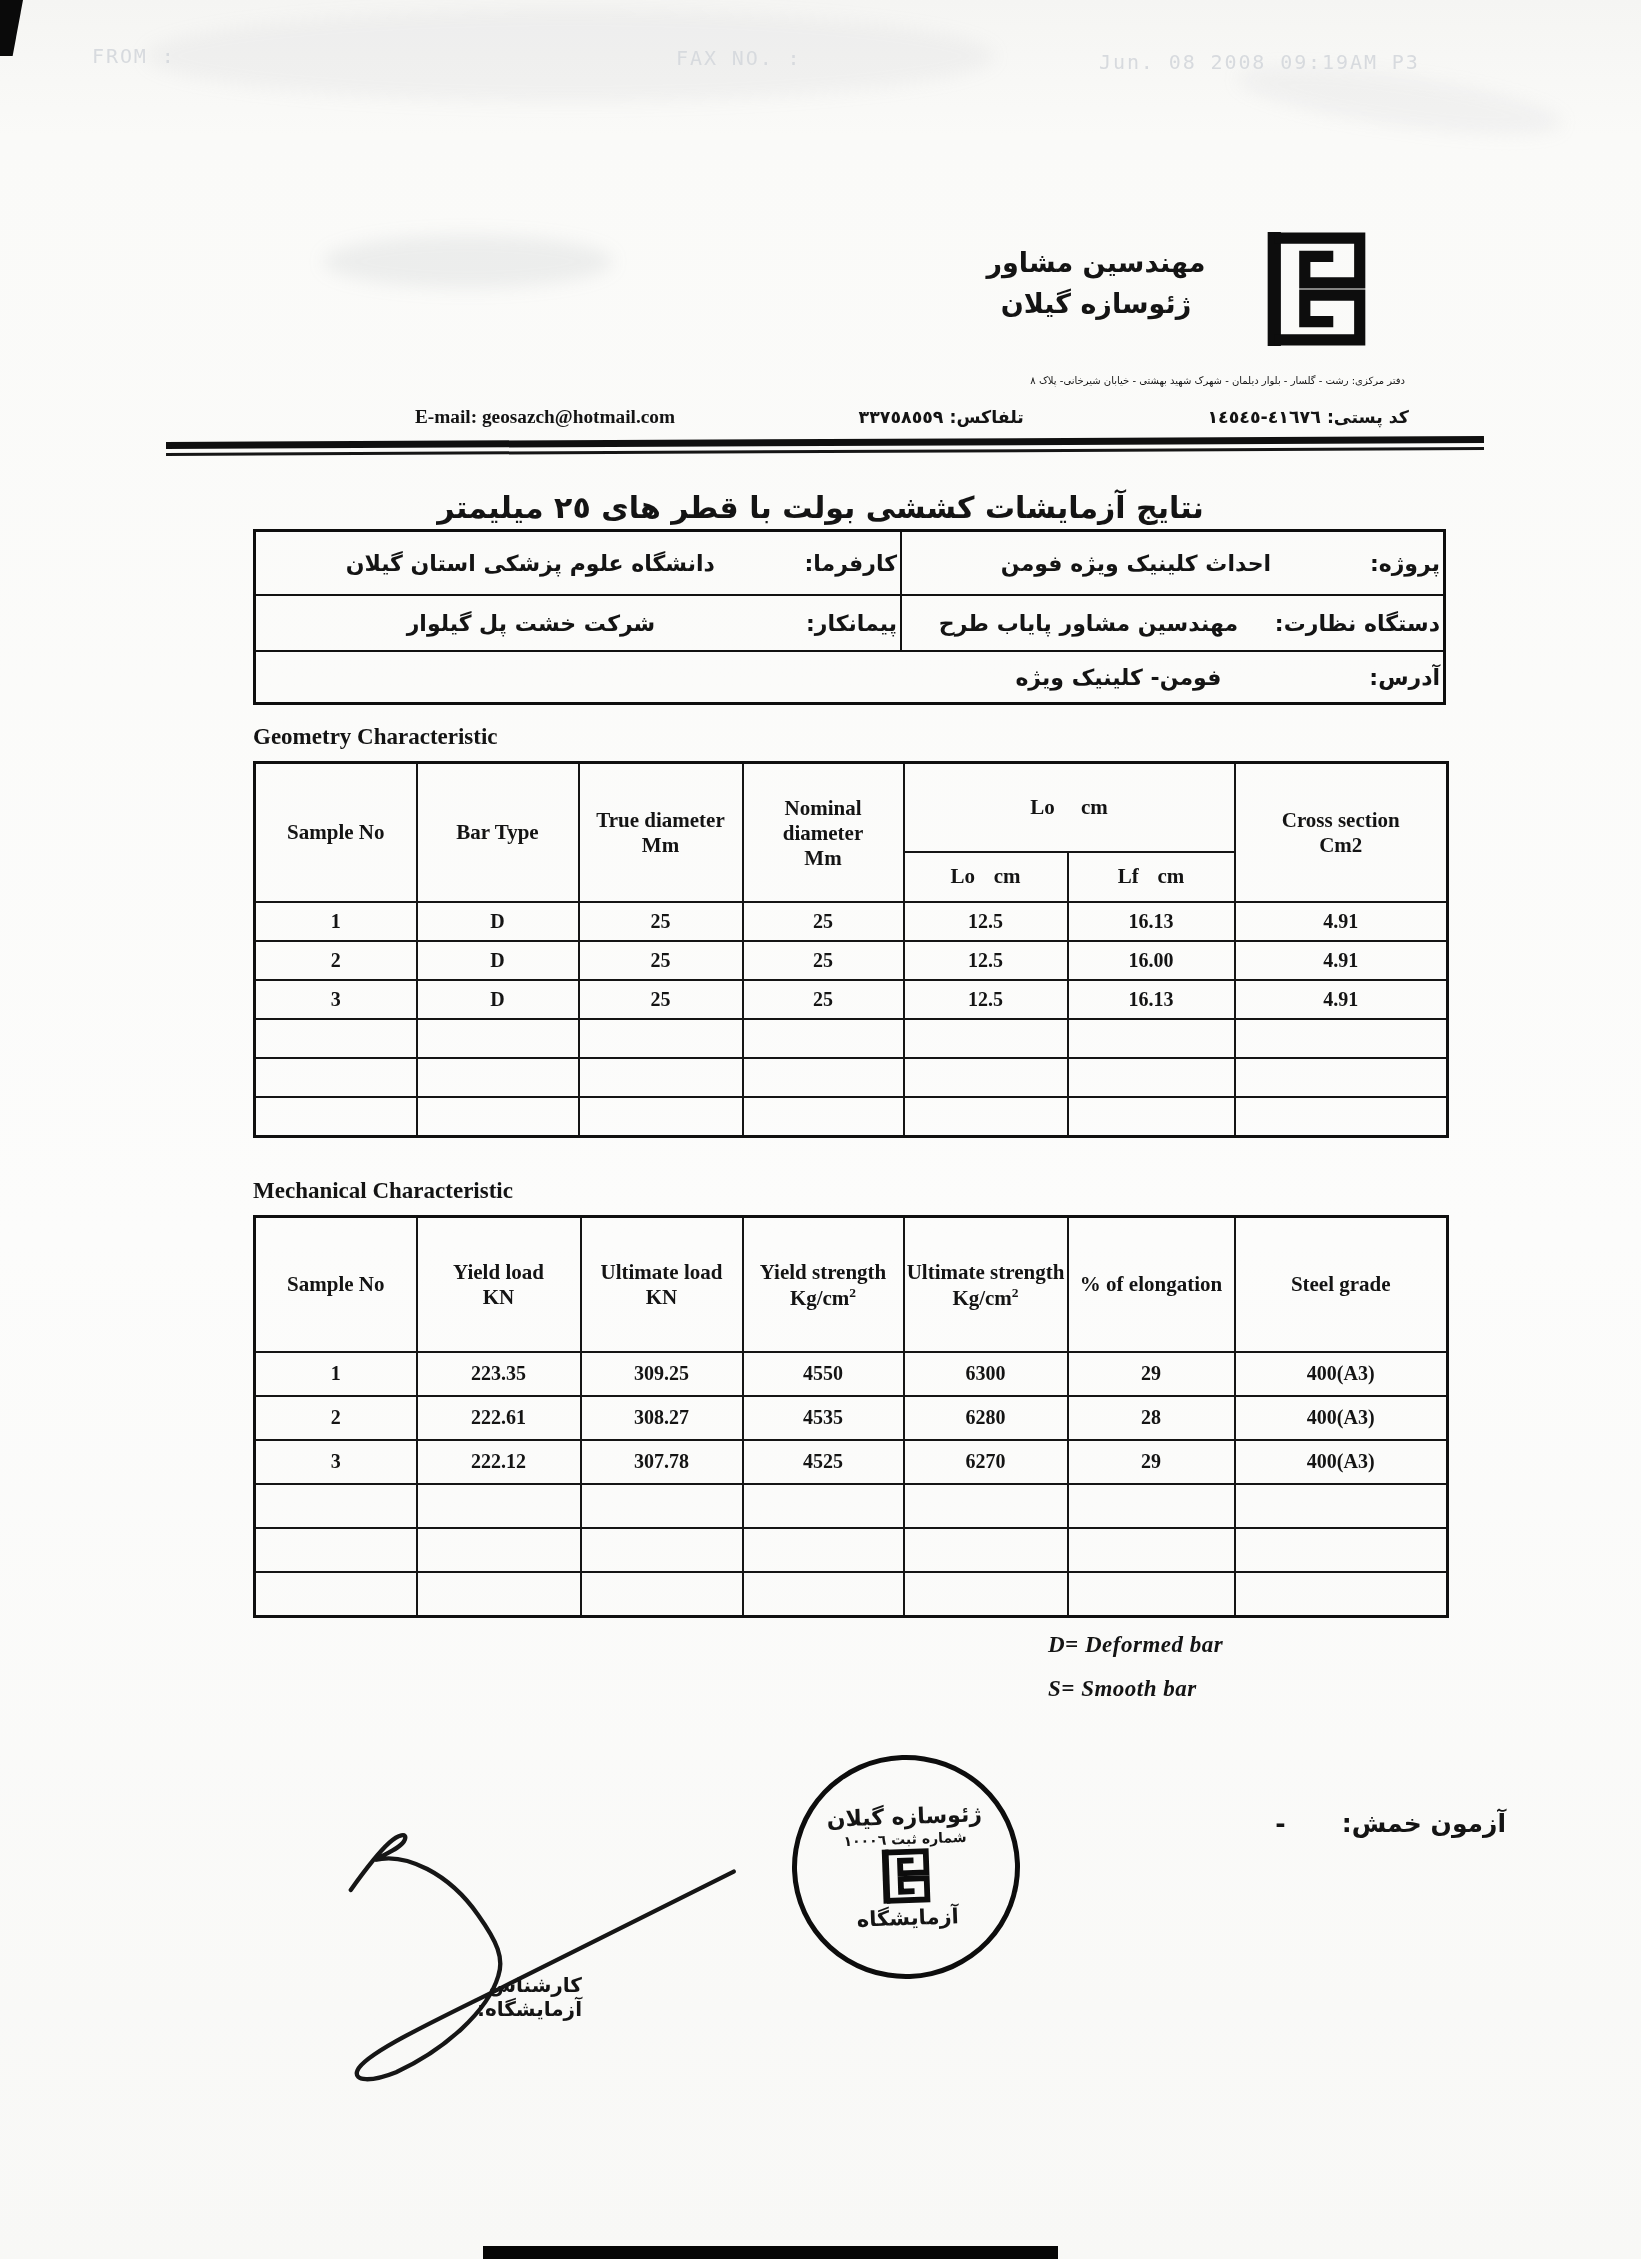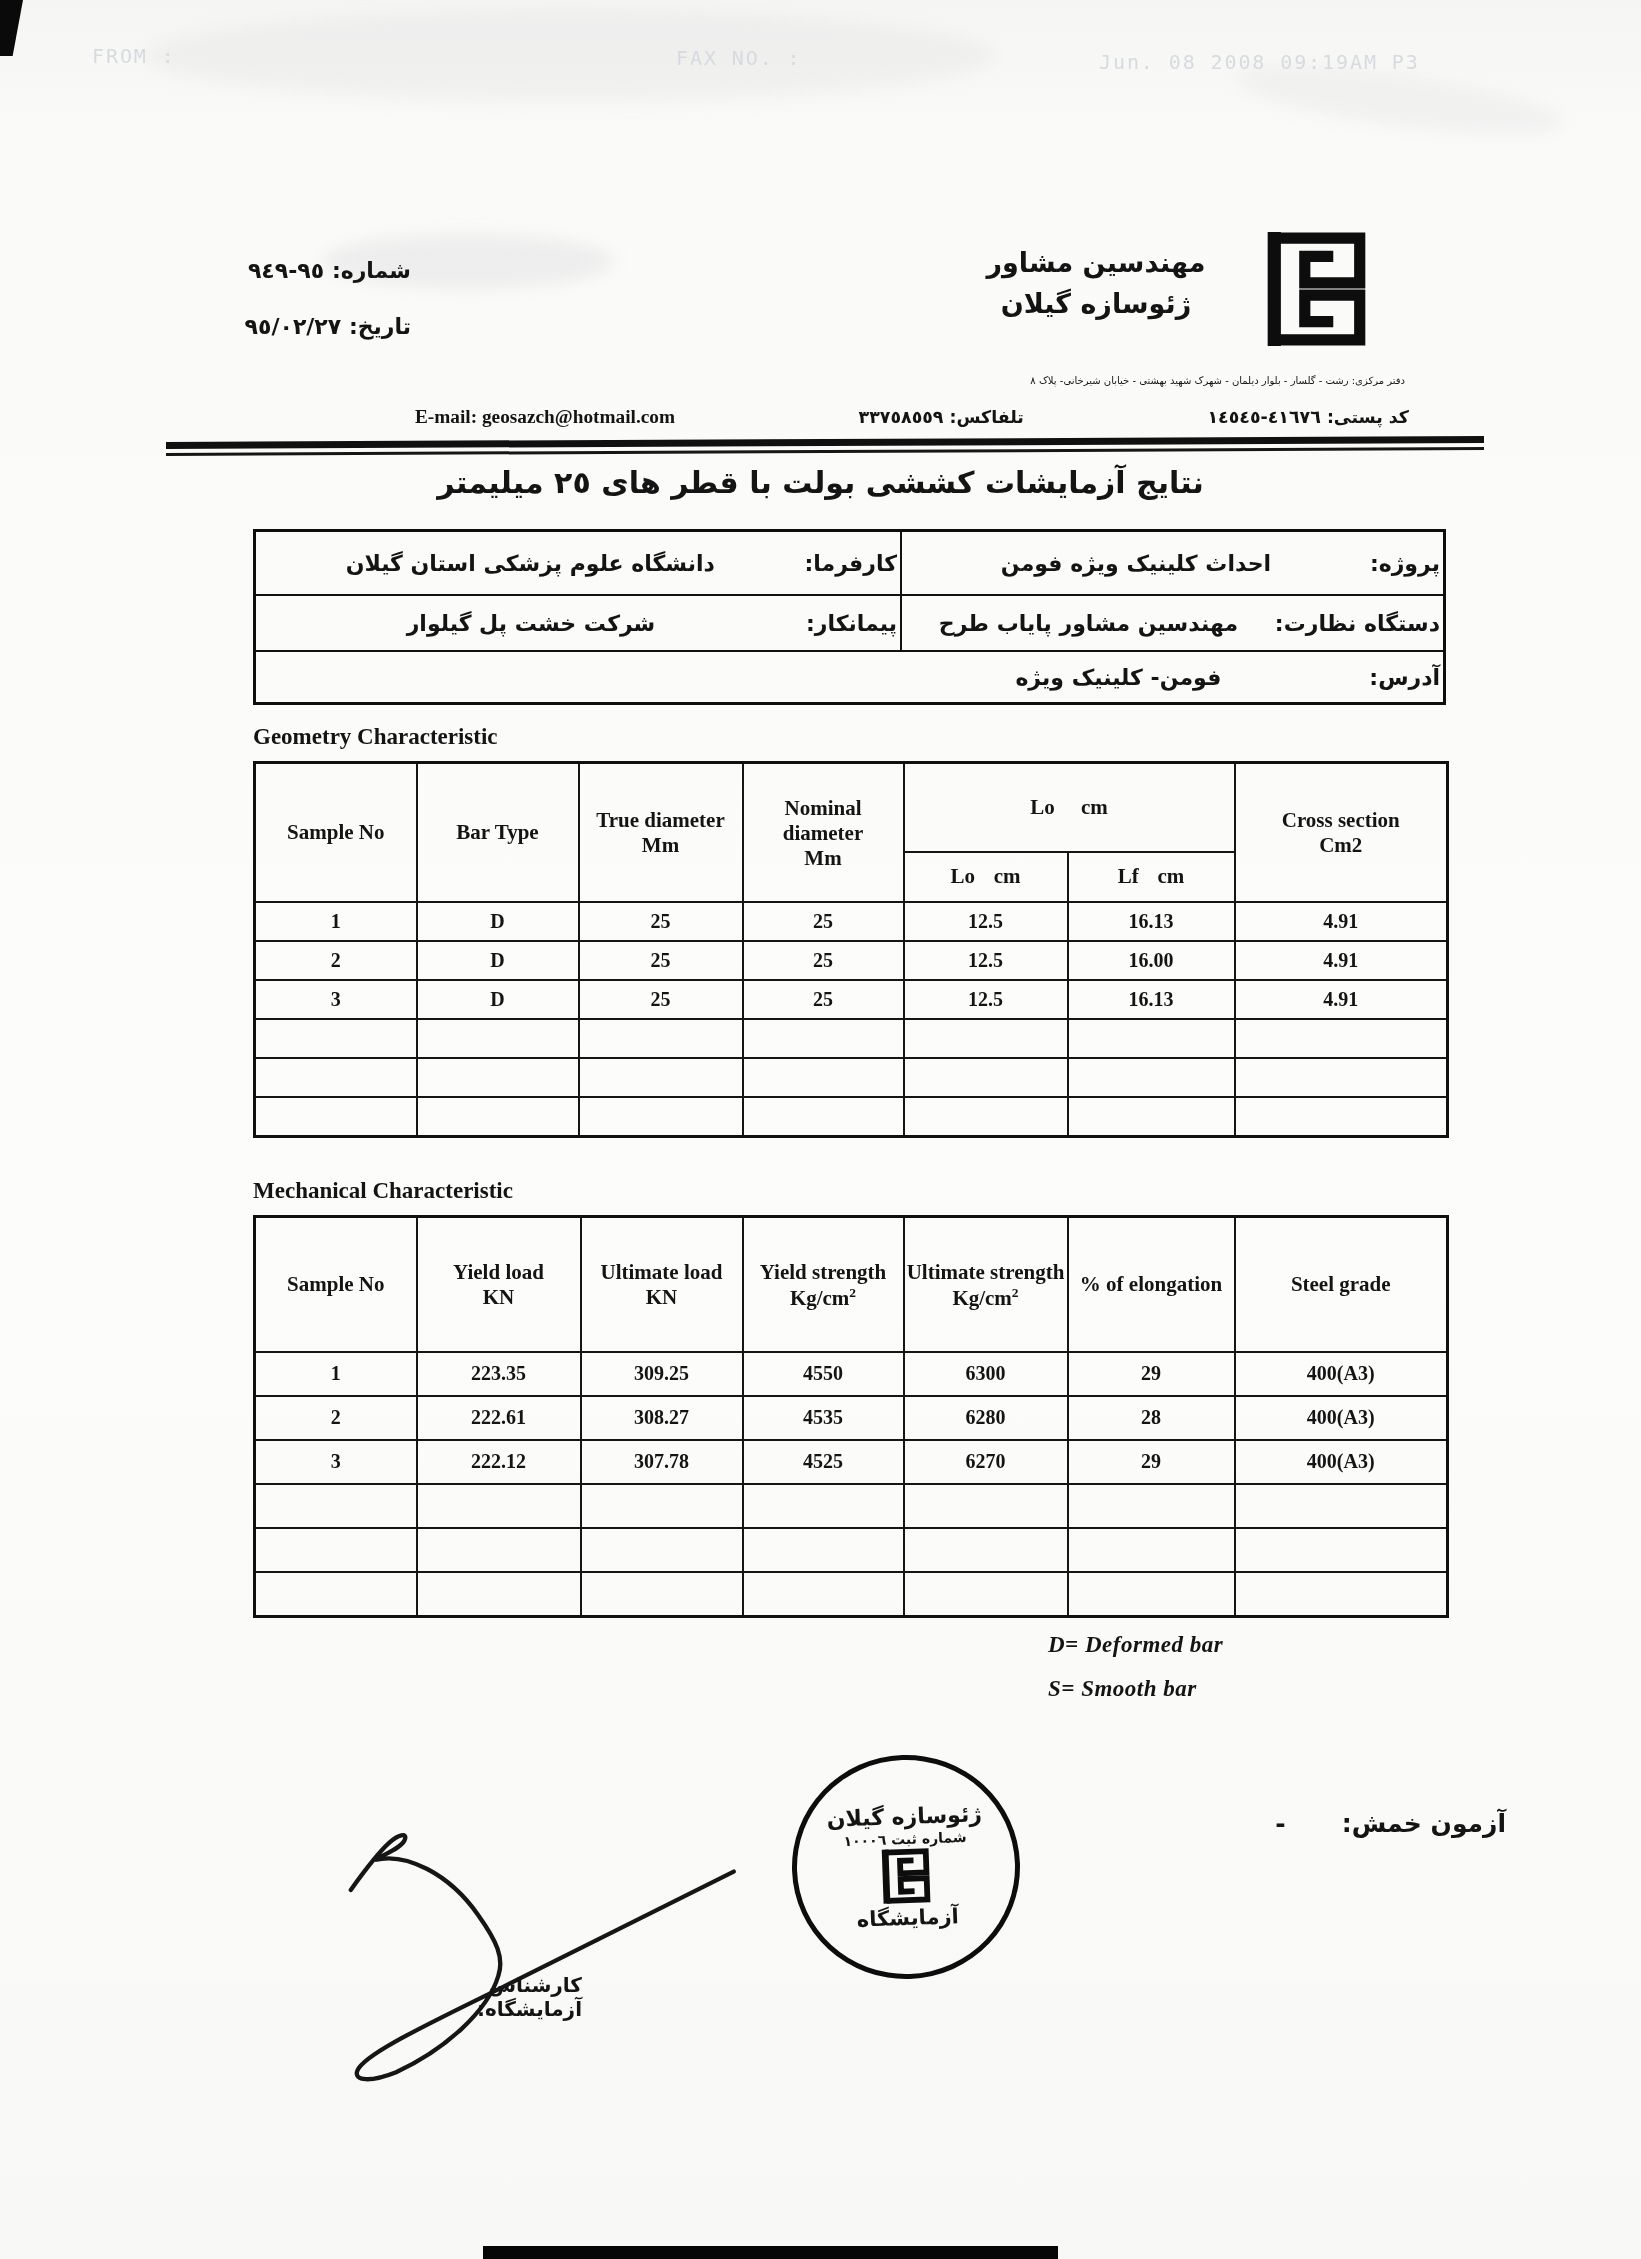--- a/index.html
+++ b/index.html
@@ -77,36 +77,32 @@
     <div>مهندسین مشاور</div>
     <div>ژئوسازه گیلان</div>
   </div>
   <svg class="abs" style="left:1258px;top:230px;" width="118" height="118" viewBox="0 0 100 116">
     <g fill="none" stroke="#0d0d0d">
       <path d="M8,2 V114" stroke-width="13"></path>
       <path d="M8,8 H92 V52 H38 V26 H66" stroke-width="11"></path>
       <path d="M8,108 H92 V64 H38 V90 H66" stroke-width="11"></path>
     </g>
   </svg>
-  <div class="abs fa docmeta" dir="rtl" style="left:150px;top:243px;width:261px;">
-    <div><span>شماره:</span> <span dir="ltr">٩٥-٩٤٩</span></div>
-    <div><span>تاریخ:</span> <span dir="ltr">٩٥/٠٢/٢٧</span></div>
-  </div>
   <div class="abs fa addr1" dir="rtl" style="left:671px;top:375px;width:734px;">دفتر مرکزی: رشت - گلسار - بلوار دیلمان - شهرک شهید بهشتی - خیابان شیرخانی- پلاک ٨</div>
   <div class="abs addr2" style="left:415px;top:406px;width:994px;">
     <span class="email">E-mail: geosazch@hotmail.com</span>
     <span class="fa" dir="rtl"><span>تلفاکس:</span> <span dir="ltr">٣٣٧٥٨٥٥٩</span></span>
     <span class="fa" dir="rtl"><span>کد پستی:</span> <span dir="ltr">٤١٦٧٦-١٤٥٤٥</span></span>
   </div>
   <div class="abs rule" style="left:166px;top:439px;width:1318px;">
     <div class="r1"></div>
       <div class="r2"></div>
   </div>
 
-  <div class="abs fa title" dir="rtl" style="left:193px;top:465px;width:1255px;">نتایج آزمایشات کششی بولت با قطر های ٢٥ میلیمتر</div>
+  <div class="abs fa title" dir="rtl" style="left:193px;top:490px;width:1255px;">نتایج آزمایشات کششی بولت با قطر های ٢٥ میلیمتر</div>
 
   <div class="abs itable fa" style="left:253px;top:529px;width:1187px;">
     <div class="irow" style="height:62px;">
       <div class="isec-r">
         <span class="ilabel">پروژه:</span>
         <span class="ival">احداث کلینیک ویژه فومن</span>
       </div>
       <div class="isec-l">
         <span class="ilabel">کارفرما:</span>
         <span class="ival">دانشگاه علوم پزشکی استان گیلان</span>

